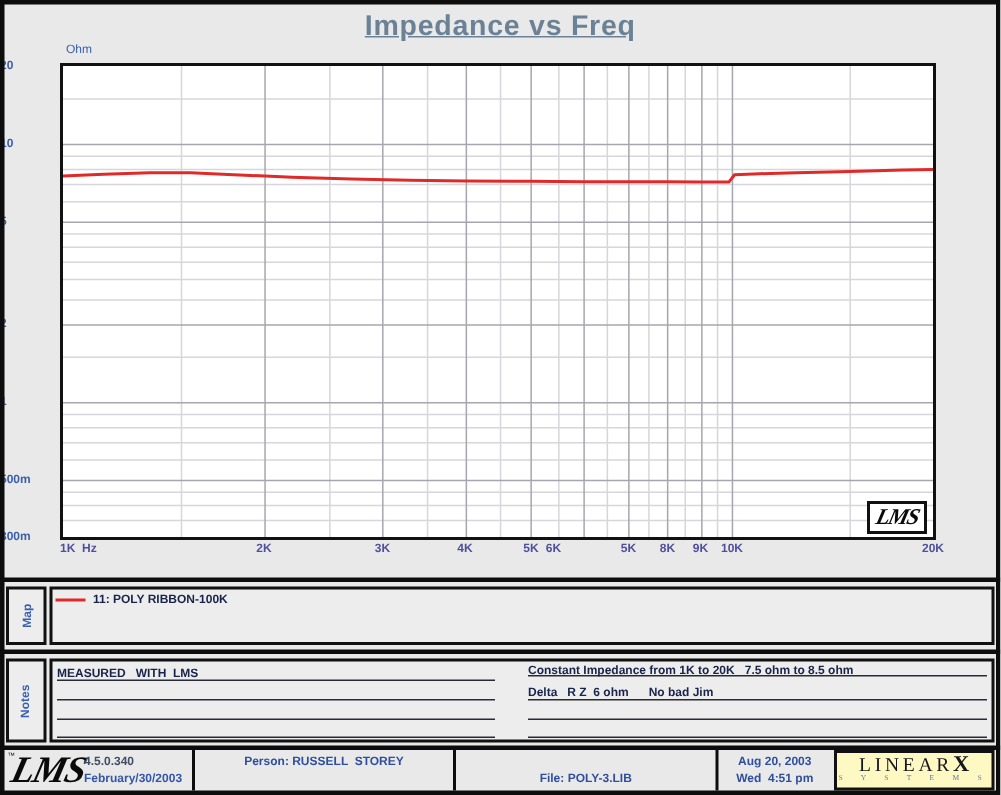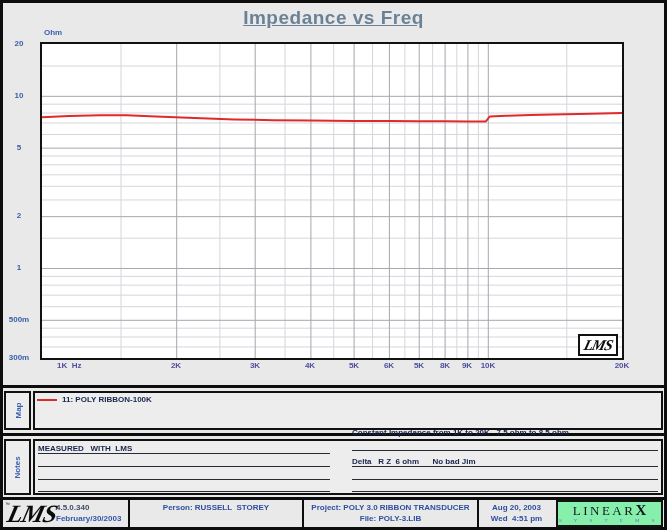--- a/index.html
+++ b/index.html
@@ -8,24 +8,24 @@
     position:relative;width:667px;height:530px;background:#e9e9e9;
     font-family:"Liberation Sans",sans-serif;overflow:hidden;
   }
   #page-border{position:absolute;inset:0;border:3px solid #0d0d0d;pointer-events:none;z-index:50;}
   .abs{position:absolute;}
   #chart-title{
     left:0;top:7px;width:667px;text-align:center;
     font-size:19px;font-weight:bold;color:#6b8296;
     text-decoration:underline;letter-spacing:0.5px;
   }
-  #ohm-label{left:44px;top:28px;font-size:8px;font-weight:bold;color:#3a5fae;}
+  #ohm-label{left:44px;top:28px;font-size:8px;font-weight:normal;color:#3a5fae;}
   #plot-frame{left:40px;top:42px;width:584px;height:318px;background:#ffffff;border:2px solid #111;}
   #plot-svg{left:42px;top:44px;}
-  .y-tick{left:0;width:38px;text-align:center;font-size:8px;font-weight:bold;color:#3a5fa8;}
+  .y-tick{left:0;width:38px;text-align:left;font-size:8px;font-weight:bold;color:#3a5fa8;}
   .x-tick{top:361px;font-size:8px;font-weight:bold;color:#4f4f9e;text-align:center;}
   #lms-sig-box{
     left:578px;top:334px;width:40px;height:22px;background:#fff;
     border:2px solid #111;text-align:center;
   }
   .script-logo{
     font-family:"Liberation Serif",serif;font-style:italic;font-weight:bold;
     transform:skewX(-14deg);display:inline-block;letter-spacing:-1px;color:#0a0a0a;
   }
   #lms-sig-box .script-logo{font-size:15px;line-height:19px;}
@@ -38,21 +38,21 @@
     transform:rotate(-90deg);transform-origin:center;white-space:nowrap;
   }
   .rot-wrap{display:flex;align-items:center;justify-content:center;width:100%;height:100%;}
   #legend-swatch{left:37px;top:399px;width:20px;height:2px;background:#e02a2a;}
   #legend-text{left:62px;top:395px;font-size:8px;font-weight:bold;color:#18244a;white-space:pre;}
   .note-rule{height:1px;background:#2a2a34;}
   .note-text{font-size:8px;font-weight:bold;color:#18244a;white-space:pre;}
   .footer-text{font-size:8px;font-weight:bold;color:#2f4f9e;white-space:pre;text-align:center;}
   .vsep{width:2px;background:#0d0d0d;top:500px;height:27px;}
   #linearx-box{
-    left:556px;top:500px;width:107px;height:27px;background:#86efac;border:2px solid #111;
+    left:556px;top:500px;width:107px;height:27px;background:#fef9c3;border:2px solid #111;
     text-align:center;font-family:"Liberation Serif",serif;overflow:hidden;
   }
   #linearx-line1{font-size:13px;line-height:14px;letter-spacing:2.5px;color:#16161f;margin-top:1px;}
   #linearx-line1 .bx{font-weight:bold;font-size:15px;letter-spacing:0;}
   #linearx-line2{font-size:5px;letter-spacing:5.5px;color:#5b7cb0;line-height:6px;}
   #footer-logo{left:8px;top:501px;}
   #footer-logo .script-logo{font-size:25px;line-height:25px;}
   #footer-tm{left:5px;top:501px;font-size:5px;color:#222;}
   #footer-version{left:56px;top:503px;font-size:8px;font-weight:bold;color:#3f4e66;}
   #footer-vdate{left:56px;top:514px;font-size:8px;font-weight:bold;color:#3456a8;}
@@ -112,26 +112,26 @@
       <polyline points="0.0,73.3 27.1,72.1 58.1,71.2 84.8,71.2 113.8,72.5 152.7,74.1 192.3,75.4 231.2,76.2 268.4,76.6 311.6,76.9 346.9,77.1 376.7,77.2 402.6,77.2 425.4,77.4 443.9,77.4 447.7,72.5 464.3,71.8 489.0,71.1 510.9,70.6 536.8,70.0 559.6,69.4 580.0,69.0" fill="none" stroke="#e02a2a" stroke-width="2" stroke-linejoin="round"></polyline>
     </svg>
   <div class="abs" id="tick-layer">
       <div class="abs y-tick" style="top:39px;">20</div>
       <div class="abs y-tick" style="top:91px;">10</div>
       <div class="abs y-tick" style="top:143px;">5</div>
       <div class="abs y-tick" style="top:211px;">2</div>
       <div class="abs y-tick" style="top:263px;">1</div>
       <div class="abs y-tick" style="top:315px;">500m</div>
       <div class="abs y-tick" style="top:353px;">300m</div>
-      <div class="abs x-tick" style="left:40px;width:60px;text-align:left;white-space:pre;margin-left:17px;">1K  Hz</div>
+      <div class="abs x-tick" style="left:40px;width:60px;text-align:left;white-space:pre;">1K  Hz</div>
       <div class="abs x-tick" style="left:161px;width:30px;">2K</div>
       <div class="abs x-tick" style="left:240px;width:30px;">3K</div>
       <div class="abs x-tick" style="left:295px;width:30px;">4K</div>
       <div class="abs x-tick" style="left:339px;width:30px;">5K</div>
-      <div class="abs x-tick" style="left:374px;width:30px;">6K</div>
+      <div class="abs x-tick" style="left:354px;width:30px;">6K</div>
       <div class="abs x-tick" style="left:404px;width:30px;">5K</div>
       <div class="abs x-tick" style="left:430px;width:30px;">8K</div>
       <div class="abs x-tick" style="left:452px;width:30px;">9K</div>
       <div class="abs x-tick" style="left:473px;width:30px;">10K</div>
       <div class="abs x-tick" style="left:607px;width:30px;">20K</div>
     </div>
   <div class="abs" id="lms-sig-box">
     <span class="script-logo">LMS</span>
   </div>
 
@@ -152,40 +152,39 @@
       </div>
   </div>
   <div class="abs band-cell" style="left:33px;top:439px;width:630px;height:56px;"></div>
 
   <div class="abs note-text" style="left:38px;top:444px;">MEASURED   WITH  LMS</div>
   <div class="abs note-rule" style="left:38px;top:453px;width:292px;"></div>
   <div class="abs note-rule" style="left:38px;top:466px;width:292px;"></div>
   <div class="abs note-rule" style="left:38px;top:479px;width:292px;"></div>
   <div class="abs note-rule" style="left:38px;top:491px;width:292px;"></div>
 
-  <div class="abs note-text" style="left:352px;top:428px;">Constant Impedance from 1K to 20K   7.5 ohm to 8.5 ohm</div>
+  <div class="abs note-text" style="left:352px;top:442px;">Constant Impedance from 1K to 20K   7.5 ohm to 8.5 ohm</div>
   <div class="abs note-rule" style="left:352px;top:450px;width:306px;"></div>
   <div class="abs note-text" style="left:352px;top:457px;">Delta   R Z  6 ohm      No bad Jim</div>
   <div class="abs note-rule" style="left:352px;top:466px;width:306px;"></div>
   <div class="abs note-rule" style="left:352px;top:479px;width:306px;"></div>
   <div class="abs note-rule" style="left:352px;top:491px;width:306px;"></div>
 
   <div class="abs hline" style="top:497px;"></div>
   <div class="abs" id="footer-tm">™</div>
   <div class="abs" id="footer-logo">
     <span class="script-logo">LMS</span>
   </div>
   <div class="abs" id="footer-version">4.5.0.340</div>
   <div class="abs" id="footer-vdate">February/30/2003</div>
 
   <div class="abs vsep" style="left:128px;"></div>
   <div class="abs footer-text" style="left:130px;top:503px;width:172px;">Person: RUSSELL  STOREY</div>
 
   <div class="abs vsep" style="left:302px;"></div>
-  <div class="abs footer-text" style="left:304px;top:503px;width:173px;">Project: POLY 3.0 RIBBON TRANSDUCER</div>
   <div class="abs footer-text" style="left:304px;top:514px;width:173px;">File: POLY-3.LIB</div>
 
   <div class="abs vsep" style="left:477px;"></div>
   <div class="abs footer-text" style="left:479px;top:503px;width:75px;">Aug 20, 2003</div>
   <div class="abs footer-text" style="left:479px;top:514px;width:75px;">Wed  4:51 pm</div>
 
   <div class="abs" id="linearx-box">
     <div id="linearx-line1"><span>LINEAR</span><span class="bx">X</span></div>
     <div id="linearx-line2">S Y S T E M S</div>
   </div>

